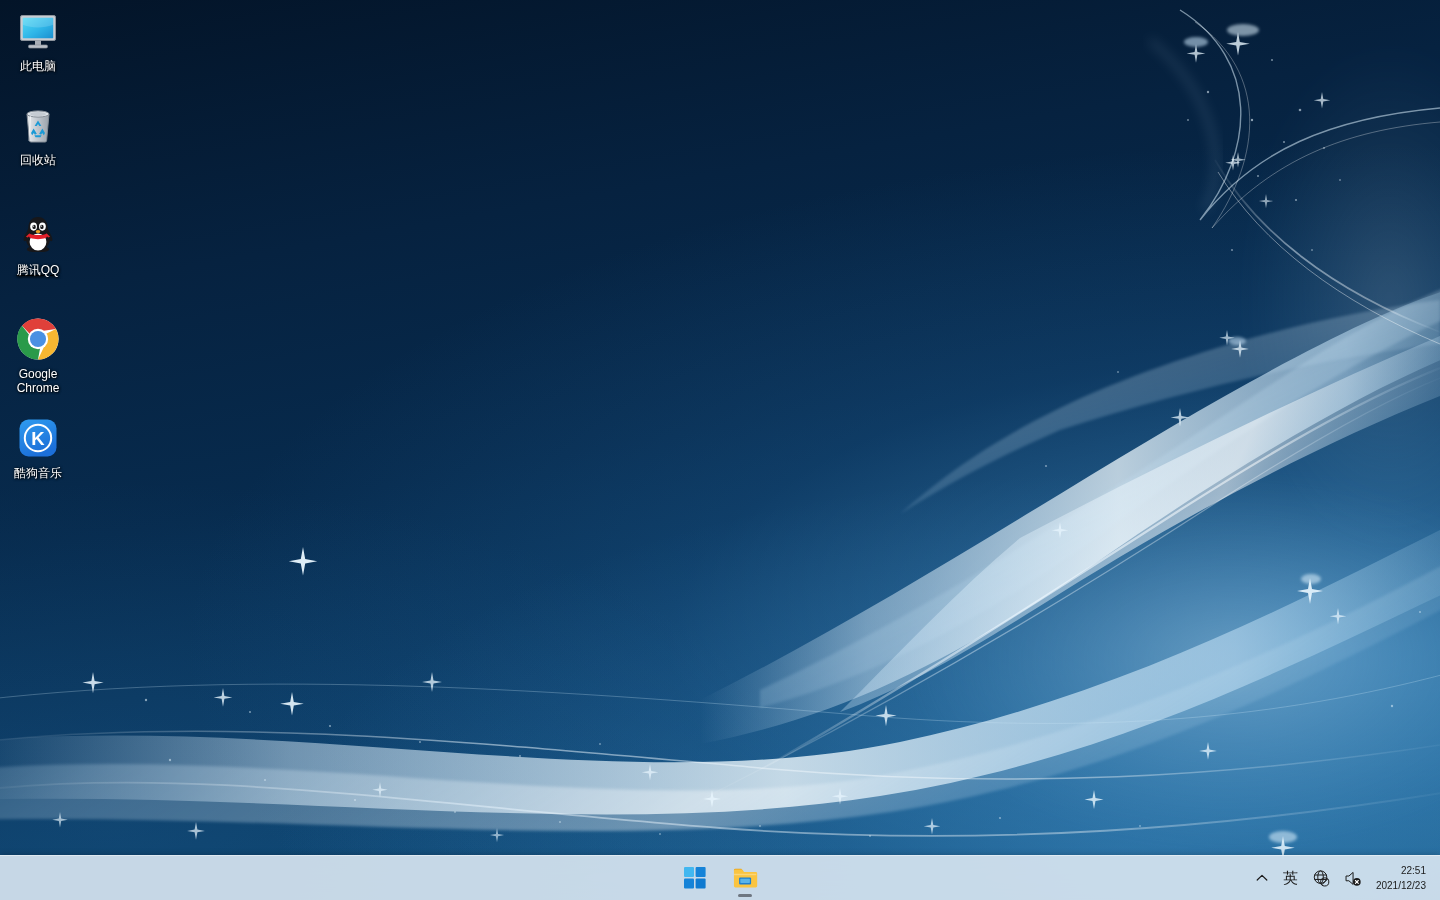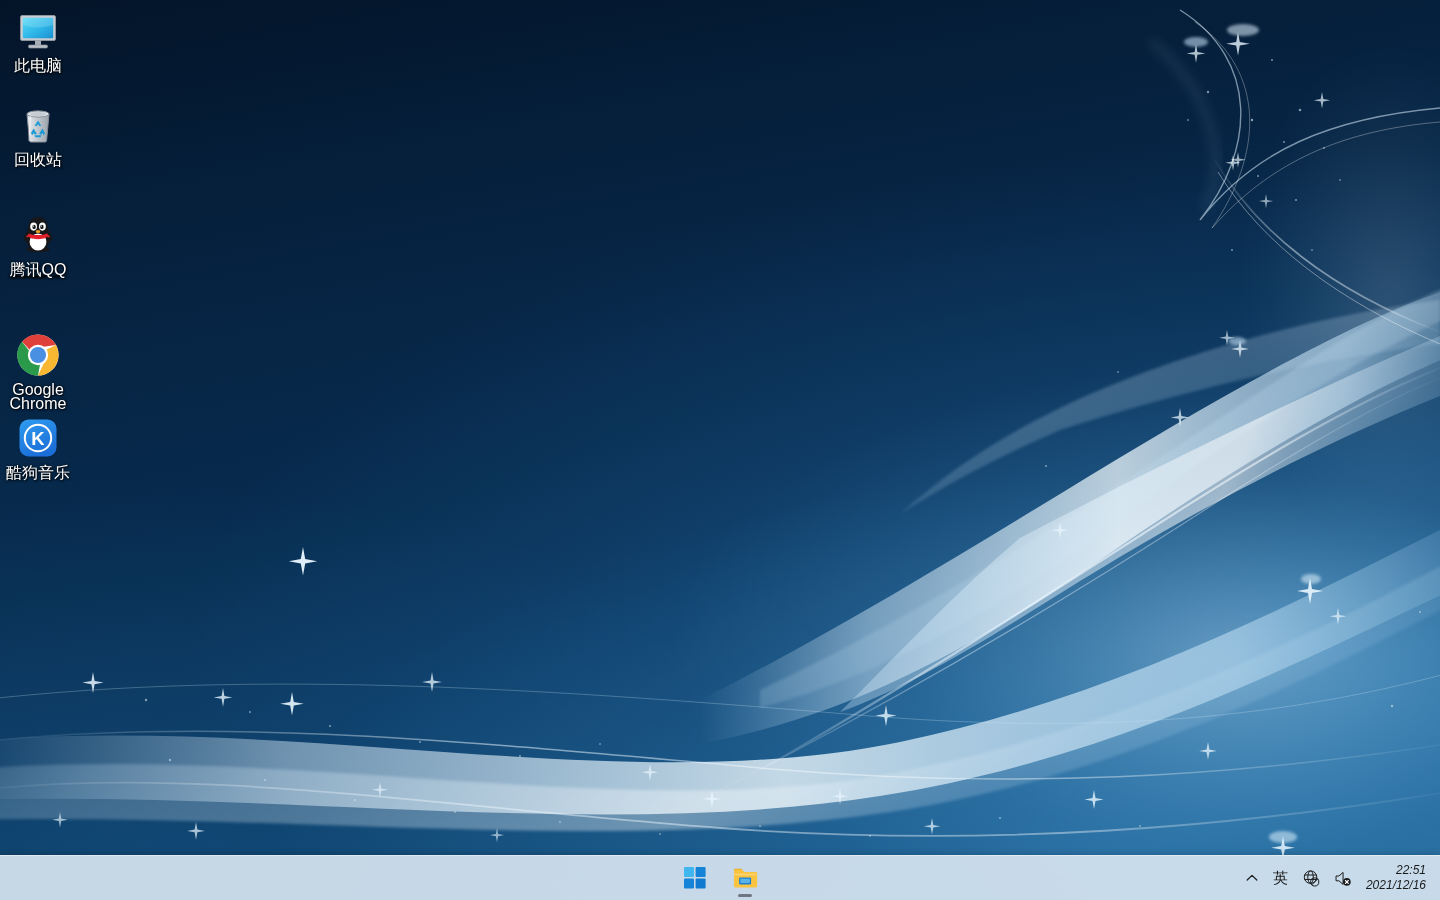--- a/index.html
+++ b/index.html
@@ -30,21 +30,21 @@
     position:absolute; left:2px; width:72px;
     display:flex; flex-direction:column; align-items:center;
     cursor:default; user-select:none;
   }
   .desk-icon .glyph {
     width:46px; height:46px; position:relative;
     display:flex; align-items:center; justify-content:center;
   }
   .desk-icon .lbl {
     margin-top:5px; width:72px; text-align:center;
-    font-size:16px; line-height:14px; color:#ffffff;
+    font-size:12px; line-height:14px; color:#ffffff;
     text-shadow:0 0 3px rgba(0,0,0,.95), 1px 1px 2px rgba(0,0,0,.9);
     word-break:break-word;
   }
 
   
   #taskbar {
     position:absolute; left:0; bottom:0; width:1440px; height:45px;
     background:rgba(214,228,240,.92);
     backdrop-filter:blur(28px);
     border-top:1px solid rgba(255,255,255,.45);
@@ -71,22 +71,22 @@
   .tray-btn {
     height:34px; padding:0 6px; border-radius:4px;
     display:flex; align-items:center; justify-content:center;
     color:#1b1b1b; cursor:default;
   }
   #tray-ime { font-size:15px; padding:0 8px; }
   #clock {
     display:flex; flex-direction:column; align-items:flex-end;
     justify-content:center; height:40px;
     padding:0 12px 0 8px; margin-right:2px;
-    font-size:12px; line-height:15px; color:#1b1b1b;
-    border-radius:4px; cursor:default;font-style:italic;
+    font-size:10px; line-height:15px; color:#1b1b1b;
+    border-radius:4px; cursor:default;
   }
 </style>
 </head>
 <body>
 
 <div id="desktop">
 
   <div id="wallpaper"></div>
 
   <svg id="wallpaper-svg" viewBox="0 0 1440 900" preserveAspectRatio="none" aria-hidden="true">
@@ -355,21 +355,21 @@
           <circle cx="17.6" cy="13.1" r=".6" fill="#ffffff"></circle>
           <circle cx="25.4" cy="13.1" r=".6" fill="#ffffff"></circle>
           <ellipse cx="22" cy="18.6" rx="2.3" ry="1.5" fill="#f0a022"></ellipse>
           <path d="M13.4 20.4 c2.8 2.2 14.4 2.2 17.2 0 .9 2.2 .4 4 -1 4.6 -4.4 1.5 -10.8 1.5 -15.2 0 -1.4 -.6 -1.9 -2.4 -1 -4.6 Z" fill="#e4202a"></path>
           <path d="M13.3 20.5 l-3.4 3.2 2 .9 2.2 -2.6 Z M30.7 20.5 l3.4 3.2 -2 .9 -2.2 -2.6 Z" fill="#e4202a"></path>
         </svg>
       </div>
       <div class="lbl">腾讯QQ</div>
     </div>
 
-    <div class="desk-icon" style="top:332px;">
+    <div class="desk-icon" style="top:316px;">
       <div class="glyph">
         <svg width="46" height="46" viewBox="0 0 48 48">
           <circle cx="24" cy="24" r="21.5" fill="#ffffff"></circle>
           <path d="M24 2.5 A21.5 21.5 0 0 1 42.7 13.6 L26.2 15.9 A9.6 9.6 0 0 0 15.6 18.8 L7.3 10.2 A21.5 21.5 0 0 1 24 2.5 Z" fill="#e0403a"></path>
           <path d="M42.7 13.6 A21.5 21.5 0 0 1 24 45.5 L31.5 29.6 A9.6 9.6 0 0 0 33.6 24 a9.6 9.6 0 0 0 -1.6 -5.3 Z" fill="#f7b731"></path>
           <path d="M24 45.5 A21.5 21.5 0 0 1 7.3 10.2 L17.2 22.6 A9.6 9.6 0 0 0 24 33.6 a9.6 9.6 0 0 0 2.2 -.26 Z" fill="#2a9a4a"></path>
           <circle cx="24" cy="24" r="10.6" fill="#ffffff"></circle>
           <circle cx="24" cy="24" r="8.4" fill="#4a90e2"></circle>
         </svg>
       </div>
@@ -447,17 +447,17 @@
     <div class="tray-btn">
       <svg width="19" height="19" viewBox="0 0 20 20">
         <path d="M3.2 7.4 h3 L10.6 3.6 v12.6 L6.2 12.4 h-3 Z" fill="none" stroke="#1b1b1b" stroke-width="1.05" stroke-linejoin="round"></path>
         <circle cx="14.6" cy="13.6" r="4" fill="#1b1b1b"></circle>
         <path d="M13.1 12.1 L16.1 15.1 M16.1 12.1 L13.1 15.1" stroke="#ffffff" stroke-width="1.2" stroke-linecap="round"></path>
       </svg>
     </div>
 
     <div id="clock">
       <span>22:51</span>
-      <span>2021/12/16</span>
+      <span>2021/12/23</span>
     </div>
 
   </div>
 </div>
 
 </body></html>

